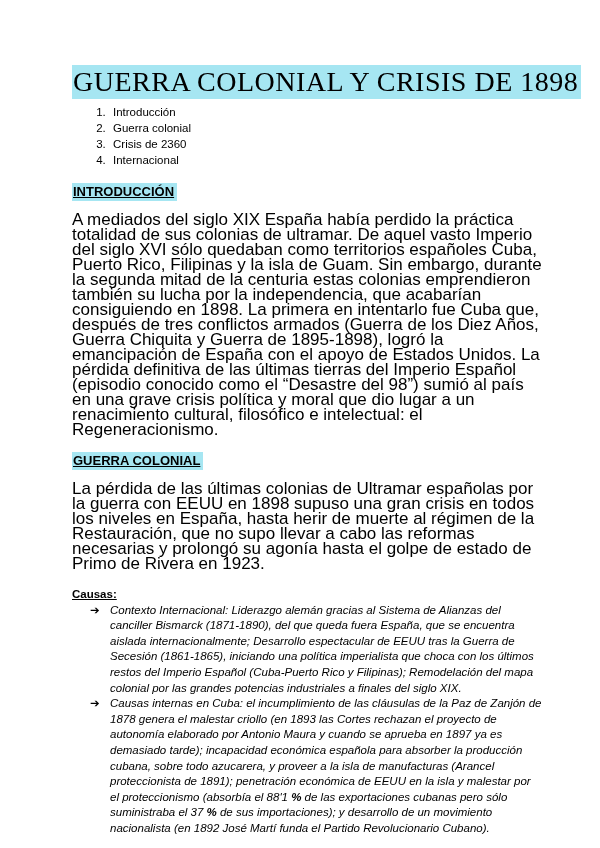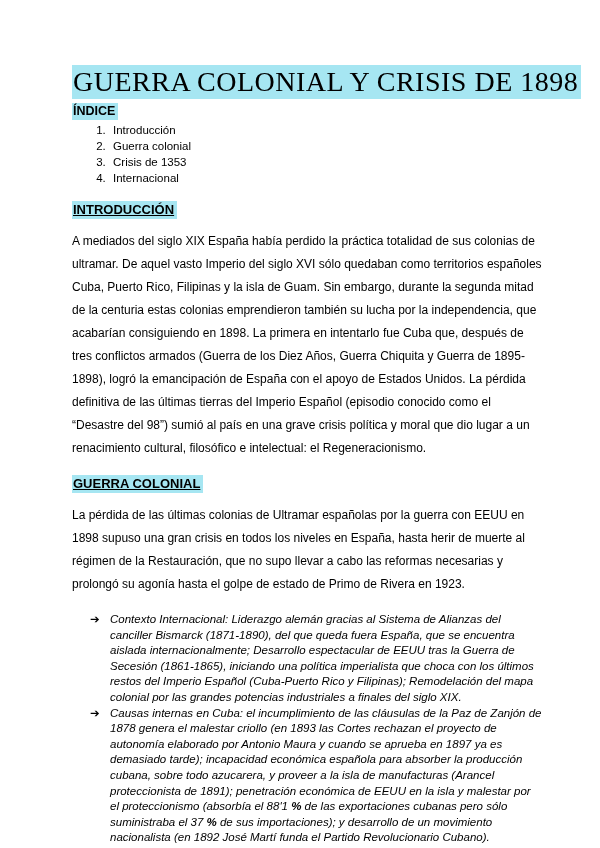--- a/index.html
+++ b/index.html
@@ -42,22 +42,22 @@
     line-height: 16px;
   }
   ol.index-list li { padding-left: 4px; }
   .sec-heading {
     font-size: 13px;
     font-weight: bold;
     margin: 16px 0 0 0;
   }
   .sec-heading .u { text-decoration: underline; }
   p.body-par {
-    font-size: 12px;
-    line-height: 23px;
+    font-size: 17px;
+    line-height: 15px;
     margin: 13px 0 9px 0;
   }
   p.no-bottom { margin-bottom: 16px; }
   .label-line {
     font-size: 11.5px;
     line-height: 15.6px;
     margin: 0;
   }
   .bold-underline {
     font-weight: bold;
@@ -93,37 +93,37 @@
   }
 </style>
 </head>
 <body>
 
 <div class="page">
 
   <h1 class="doc-title"><mark>GUERRA COLONIAL Y CRISIS DE 1898</mark></h1>
 
   <div>
-    <div class="index-heading"><mark>ÍNDICE</mark></div>
     <ol class="index-list" id="index-list">
         <li>Introducción</li>
         <li>Guerra colonial</li>
-        <li>Crisis de 1353</li>
+        <li>Crisis de 2360</li>
         <li>Internacional</li>
       </ol>
   </div>
 
   <div>
     <div class="sec-heading"><mark><span class="u">INTRODUCCIÓN</span></mark></div>
     <p class="body-par">A mediados del siglo XIX España había perdido la práctica totalidad de sus colonias de ultramar. De aquel vasto Imperio del siglo XVI sólo quedaban como territorios españoles Cuba, Puerto Rico, Filipinas y la isla de Guam. Sin embargo, durante la segunda mitad de la centuria estas colonias emprendieron también su lucha por la independencia, que acabarían consiguiendo en 1898. La primera en intentarlo fue Cuba que, después de tres conflictos armados (Guerra de los Diez Años, Guerra Chiquita y Guerra de 1895-1898), logró la emancipación de España con el apoyo de Estados Unidos. La pérdida definitiva de las últimas tierras del Imperio Español (episodio conocido como el “Desastre del 98”) sumió al país en una grave crisis política y moral que dio lugar a un renacimiento cultural, filosófico e intelectual: el Regeneracionismo.</p>
   </div>
 
   <div>
     <div class="sec-heading"><mark><span class="u">GUERRA COLONIAL</span></mark></div>
     <p class="body-par no-bottom">La pérdida de las últimas colonias de Ultramar españolas por la guerra con EEUU en 1898 supuso una gran crisis en todos los niveles en España, hasta herir de muerte al régimen de la Restauración, que no supo llevar a cabo las reformas necesarias y prolongó su agonía hasta el golpe de estado de Primo de Rivera en 1923.</p>
+    <div class="label-line"><span class="bold-underline">Causas:</span></div>
     <ul class="causes-list" id="causes-list">
         <li>
           <span class="arrow">➔</span>
           <span class="bullet-text"><span>Contexto Internacional: Liderazgo alemán gracias al Sistema de Alianzas del canciller Bismarck (1871-1890), del que queda fuera España, que se encuentra aislada internacionalmente; Desarrollo espectacular de EEUU tras la Guerra de Secesión (1861-1865), iniciando una política imperialista que choca con los últimos restos del Imperio Español (Cuba-Puerto Rico y Filipinas); Remodelación del mapa colonial por las grandes potencias industriales a finales del siglo XIX.</span></span>
         </li>
         <li>
           <span class="arrow">➔</span>
           <span class="bullet-text"><span>Causas internas en Cuba: el incumplimiento de las cláusulas de la Paz de Zanjón de 1878 genera el malestar criollo (en 1893 las Cortes rechazan el proyecto de autonomía elaborado por Antonio Maura y cuando se aprueba en 1897 ya es demasiado tarde); incapacidad económica española para absorber la producción cubana, sobre todo azucarera, y proveer a la isla de manufacturas (Arancel proteccionista de 1891); penetración económica de EEUU en la isla y malestar por el proteccionismo (absorbía el 88'1 </span><span class="b">%</span><span> de las exportaciones cubanas pero sólo suministraba el 37 </span><span class="b">%</span><span> de sus importaciones); y desarrollo de un movimiento nacionalista (en 1892 José Martí funda el Partido Revolucionario Cubano).</span></span>
         </li>
       </ul>

